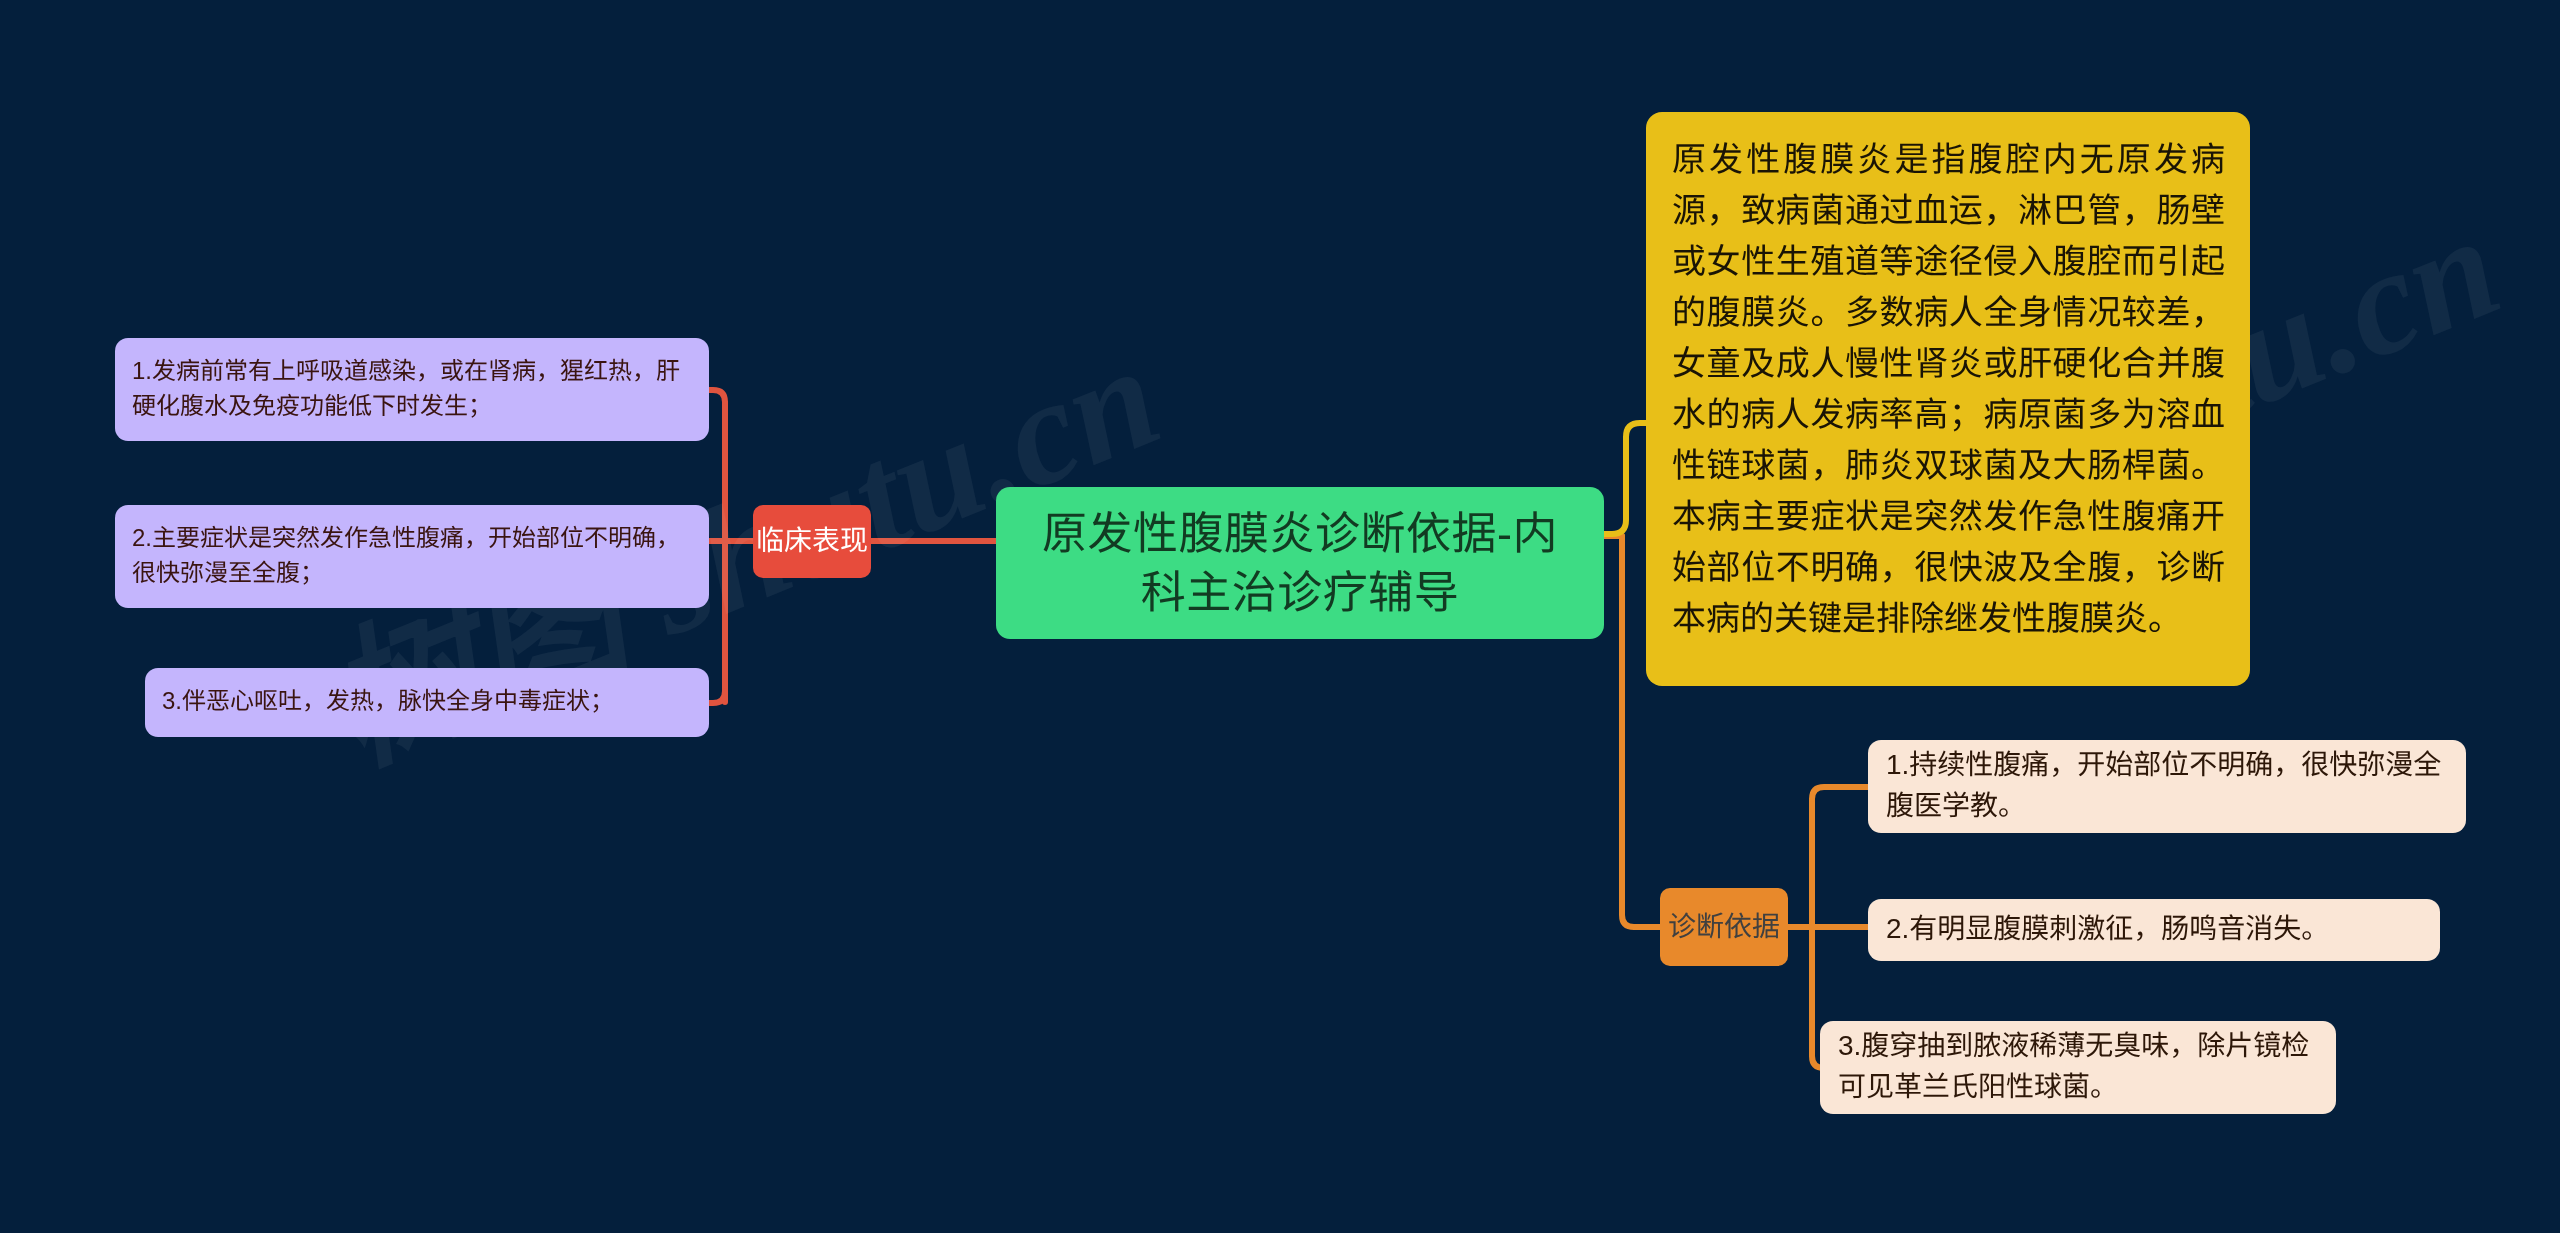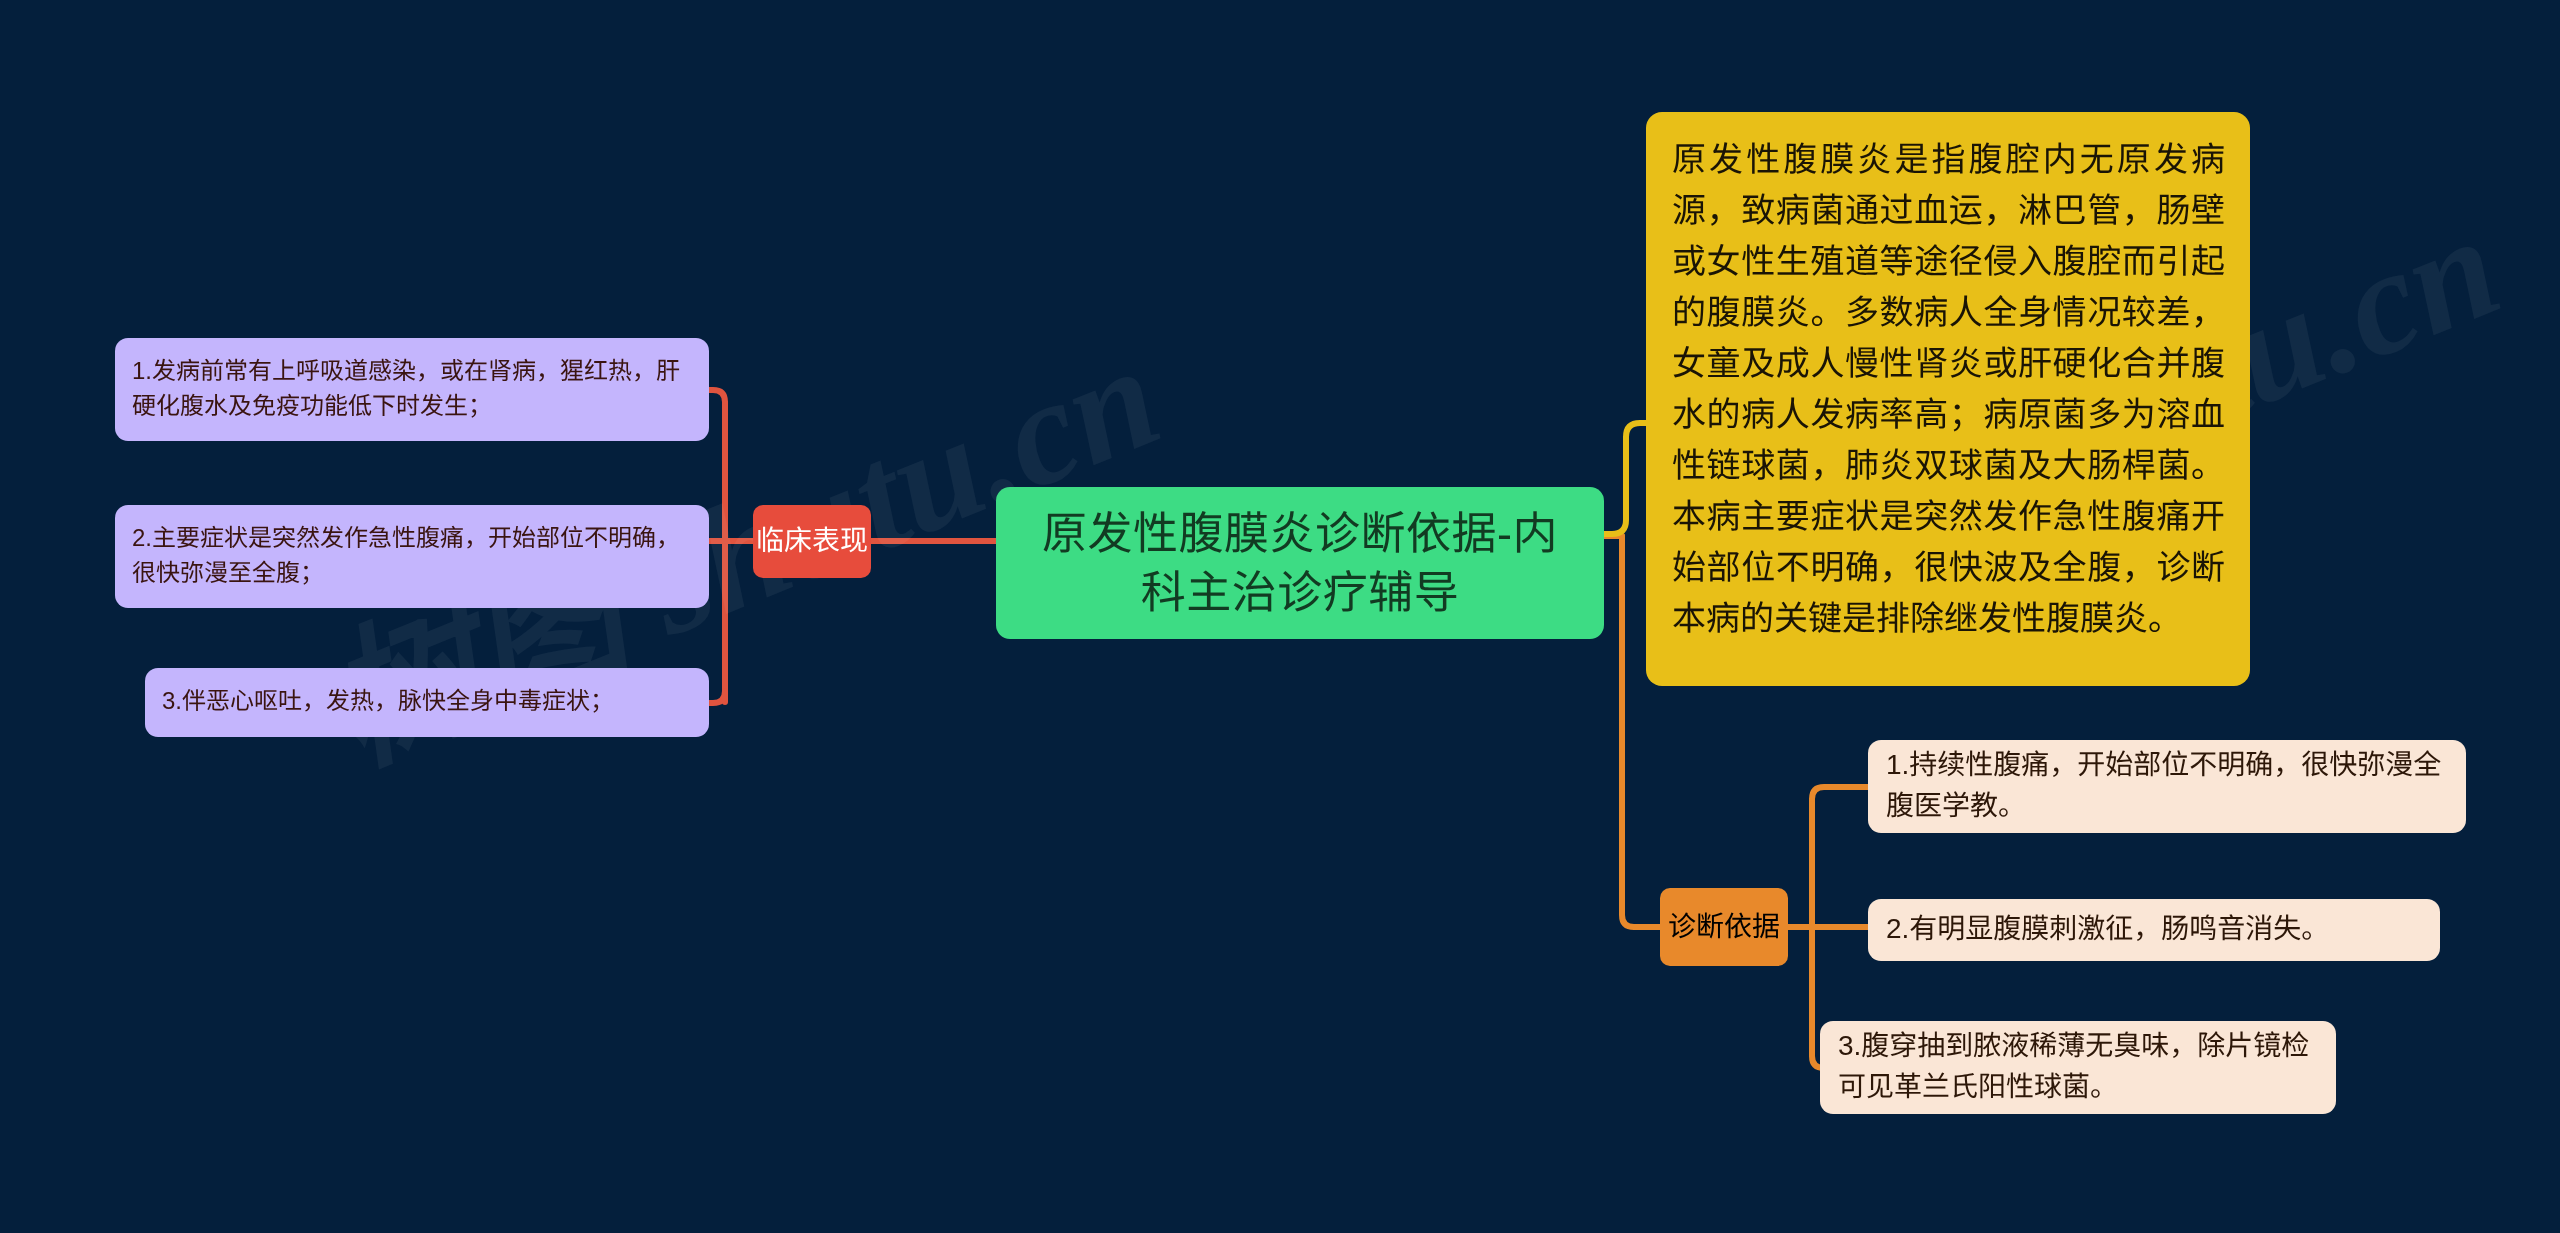--- a/index.html
+++ b/index.html
@@ -45,21 +45,21 @@
     display:flex;align-items:center;justify-content:center;text-align:right;
   }
   .n-branch-red .txt{color:#ffffff;font-size:28px;line-height:1.1;white-space:nowrap;}
 
   
   .n-branch-orange{
     left:1660px;top:888px;width:128px;height:78px;
     background:#e8892b;border-radius:10px;
     display:flex;align-items:center;justify-content:center;
   }
-  .n-branch-orange .txt{color:#000000;font-size:28px;line-height:1.1;white-space:nowrap;text-align:right;}
+  .n-branch-orange .txt{color:#404040;font-size:28px;line-height:1.1;white-space:nowrap;text-align:right;}
 
   
   .leaf-pink{
     background:#c4b5fd;border-radius:13px;
     display:flex;align-items:center;
     padding:14px 17px 16px 17px;
   }
   .leaf-pink .txt{color:#3a1410;font-size:24px;line-height:1.44;}
   .p1{left:115px;top:338px;width:594px;height:103px;}
   .p2{left:115px;top:505px;width:594px;height:103px;}

